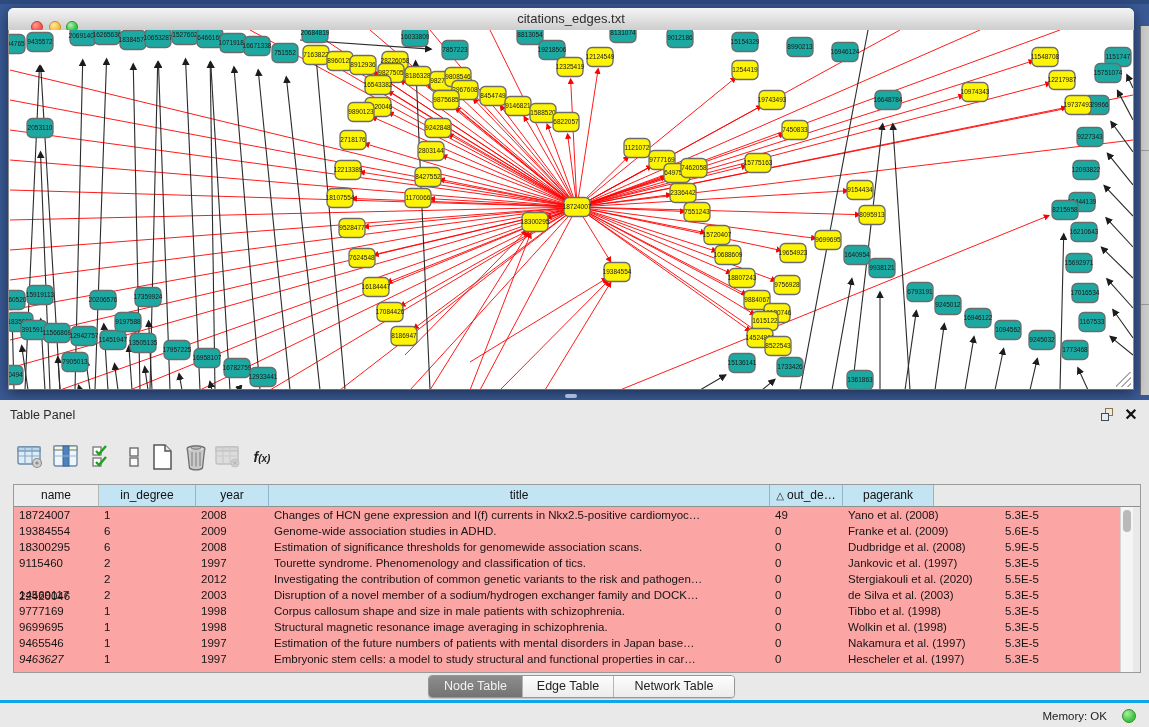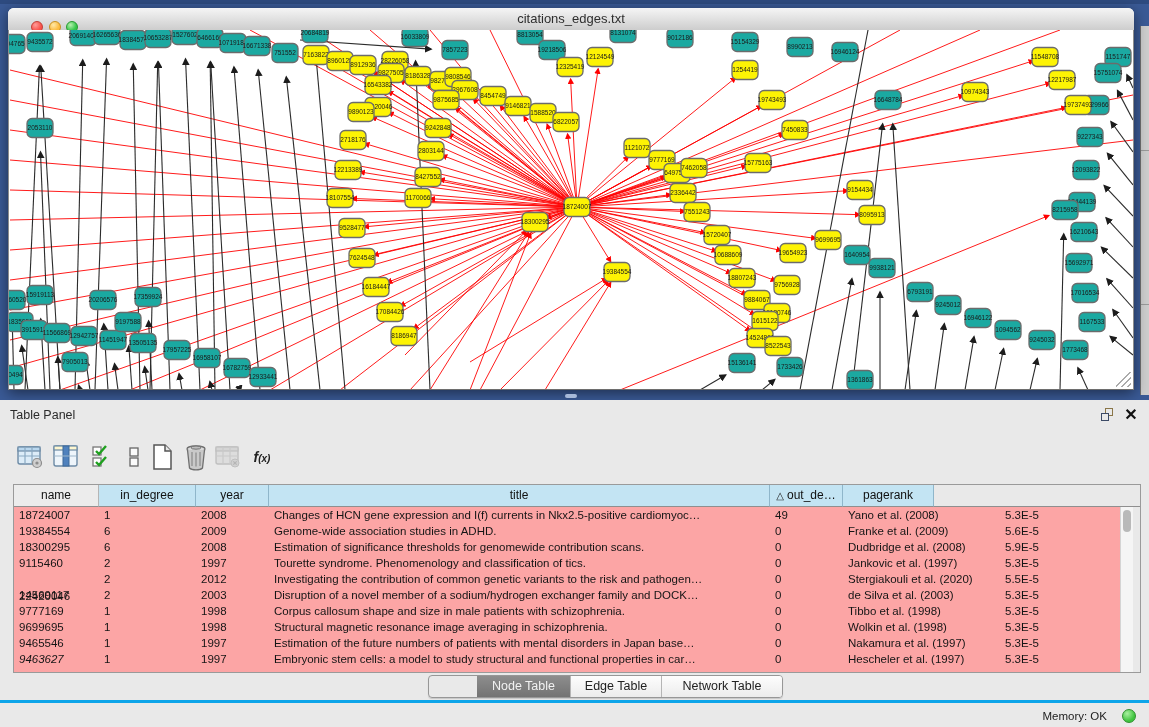--- a/index.html
+++ b/index.html
@@ -66,21 +66,21 @@
   .th .tri{font-size:10px;margin-right:3px;color:#222;}
   .th-fill{flex:1;background:#e9e9e9;border-bottom:1px solid #8f8f8f;}
   .tr{display:flex;height:16px;}
   .td{box-sizing:border-box;height:16px;line-height:16px;font-size:11.5px;color:#151515;
       padding-left:5px;overflow:hidden;white-space:nowrap;}
   .vscroll{position:absolute;left:1106px;top:22px;bottom:0;width:13px;background:#f5f5f5;border-left:1px solid #d4d4d4;}
   .vthumb{position:absolute;left:2px;top:3px;width:8px;height:22px;border-radius:5px;background:#b9b9b9;}
   .right-fill{position:absolute;right:0;top:22px;bottom:0;width:7px;background:#e9e9e9;}
 
   
-  .tabs{position:absolute;left:428px;top:275px;height:21px;display:flex;border:1px solid #979797;border-radius:4px;overflow:hidden;box-shadow:0 1px 1px rgba(0,0,0,.15);padding-left:48px;}
+  .tabs{position:absolute;left:428px;top:275px;height:21px;display:flex;border:1px solid #979797;border-radius:4px;overflow:hidden;box-shadow:0 1px 1px rgba(0,0,0,.15);}
   .tab{height:21px;line-height:21px;text-align:center;font-size:12.5px;color:#222;
        background:linear-gradient(#fdfdfd,#ececec);border-right:1px solid #b5b5b5;box-sizing:border-box;}
   .tab:last-child{border-right:none;}
   .tab.active{background:linear-gradient(#8d8d8d,#737373);color:#f2f2f2;}
 
   
   .statusbar{position:absolute;left:0;right:0;top:300px;height:27px;border-top:3px solid #0ea5e9;text-align:right;}
   .mem-label{position:absolute;right:42px;top:0;height:26px;line-height:26px;font-size:11.5px;color:#222;}
   .mem-dot{position:absolute;right:13px;top:6px;width:14px;height:14px;border-radius:50%;
     background:radial-gradient(circle at 35% 30%,#a9f0a0,#3ec43e 65%);border:1px solid #2f8f2f;box-sizing:border-box;}
@@ -868,21 +868,21 @@
             <div class="td" style="width: 73px;">2009</div>
             <div class="td" style="width: 501px;">Genome-wide association studies in ADHD.</div>
             <div class="td" style="width: 73px;">0</div>
             <div class="td" style="width: 157px;">Franke et al. (2009)</div>
             <div class="td" style="width: 91px;">5.6E-5</div>
           </div>
           <div class="tr">
             <div class="td" style="width: 85px;">18300295</div>
             <div class="td" style="width: 97px;">6</div>
             <div class="td" style="width: 73px;">2008</div>
-            <div class="td" style="width: 501px;">Estimation of significance thresholds for genomewide contribution scans.</div>
+            <div class="td" style="width: 501px;">Estimation of significance thresholds for genomewide association scans.</div>
             <div class="td" style="width: 73px;">0</div>
             <div class="td" style="width: 157px;">Dudbridge et al. (2008)</div>
             <div class="td" style="width: 91px;">5.9E-5</div>
           </div>
           <div class="tr">
             <div class="td" style="width: 85px;">9115460</div>
             <div class="td" style="width: 97px;">2</div>
             <div class="td" style="width: 73px;">1997</div>
             <div class="td" style="width: 501px;">Tourette syndrome. Phenomenology and classification of tics.</div>
             <div class="td" style="width: 73px;">0</div>

